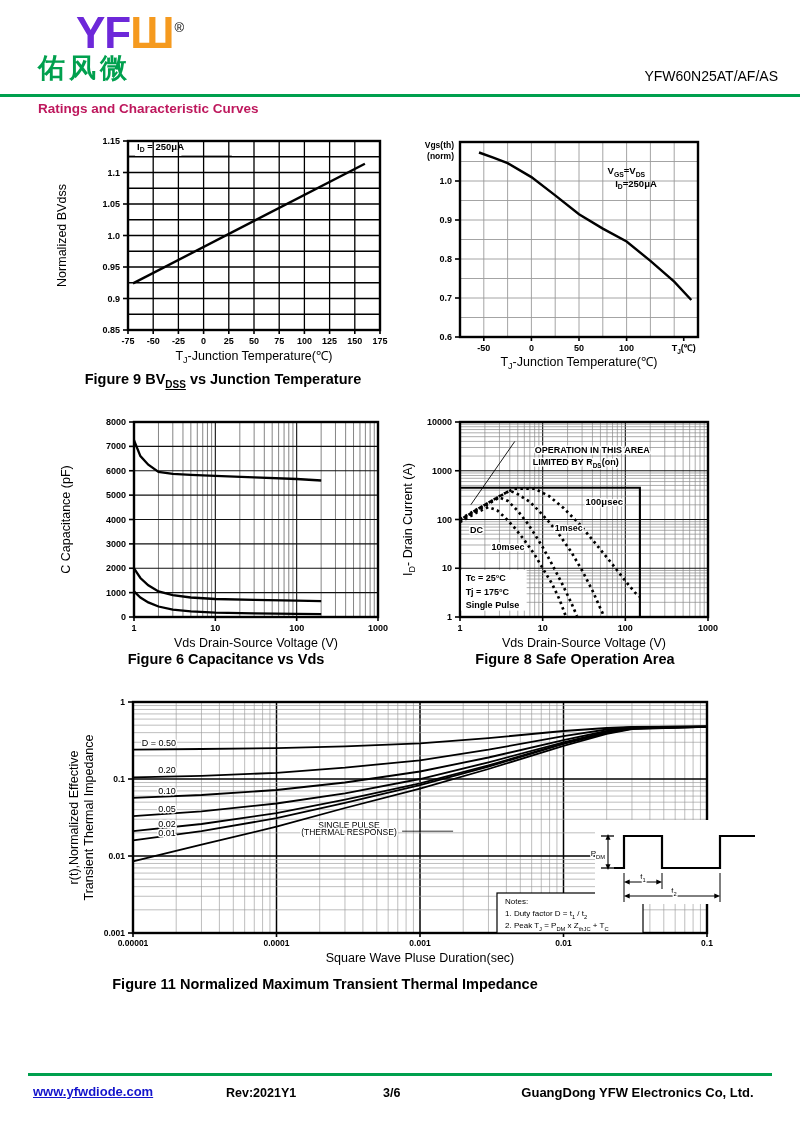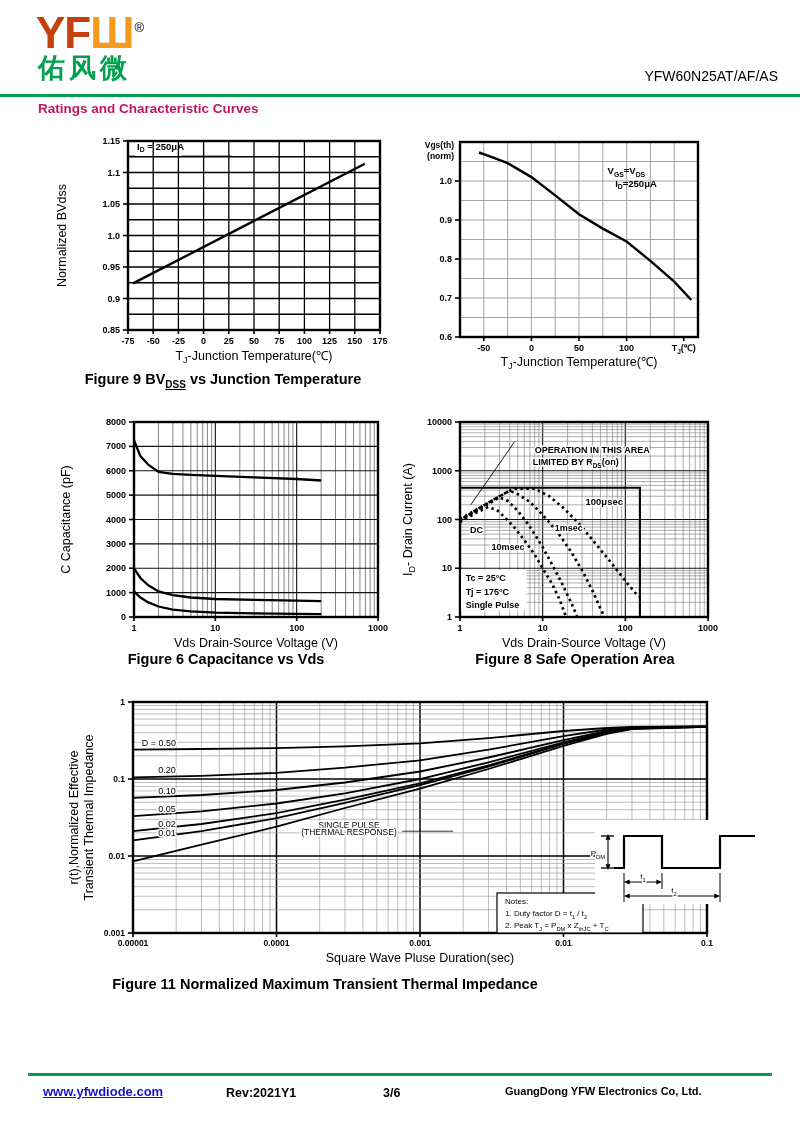--- a/index.html
+++ b/index.html
@@ -1,43 +1,43 @@
 <!DOCTYPE html>
 <html><head>
 <meta charset="utf-8">
 <style>
   html,body{margin:0;padding:0;background:#fff;}
   #page{position:relative;width:800px;height:1130px;background:#fff;overflow:hidden;
         font-family:"Liberation Sans",sans-serif;color:#000;outline:1px solid #e2e2e2;}
   
   #logo-line{position:absolute;left:36px;top:6px;font-weight:800;font-size:44px;line-height:44px;letter-spacing:-1px;}
-  #logo-line .lg{color:#c2410c;} #logo-line .lo{color:#F59A1F;}
+  #logo-line .lg{color:#6d28d9;margin-left:40px;} #logo-line .lo{color:#F59A1F;}
   #logo-line sup{font-size:13px;color:#000;font-weight:400;margin-left:1px;}
   #logo-cn{position:absolute;left:38px;top:50px;color:#00A04E;font-weight:700;font-size:27px;letter-spacing:4px;}
   #part-number{position:absolute;right:22px;top:68px;font-weight:400;font-size:14px;}
   #header-rule{position:absolute;left:0;top:94px;width:800px;height:3px;background:#00A04E;}
   #section-title{position:absolute;left:38px;top:101px;color:#be185d;font-weight:700;font-size:13.5px;}
   
   .chart{position:absolute;}
   #c-fig9{left:50px;top:132px;} #c-fig10{left:398px;top:132px;}
   #c-fig7{left:52px;top:402px;} #c-fig8{left:398px;top:402px;}
   #c-fig11{left:58px;top:690px;}
   svg text{font-family:"Liberation Sans",sans-serif;}
   
   .caption{position:absolute;font-weight:700;font-size:14.5px;text-align:center;}
   #cap-fig9{left:48px;top:371px;width:350px;} #cap-fig10{left:392px;top:371px;width:374px;}
   #cap-fig7{left:52px;top:651px;width:348px;} #cap-fig8{left:392px;top:651px;width:366px;}
   #cap-fig11{left:0;top:976px;width:650px;}
   .caption sub{font-size:10px;text-decoration:underline;}
   
   #footer-rule{position:absolute;left:28px;top:1073px;width:744px;height:3px;background:#00A04E;}
-  #footer-site{position:absolute;left:43px;top:1084px;font-weight:700;font-size:13px;color:#1414CC;text-decoration:underline;}
+  #footer-site{position:absolute;left:33px;top:1084px;font-weight:700;font-size:13px;color:#1414CC;text-decoration:underline;}
   #footer-rev{position:absolute;left:226px;top:1086px;font-weight:700;font-size:12.5px;}
   #footer-page{position:absolute;left:383px;top:1086px;font-weight:700;font-size:12.5px;}
-  #footer-company{position:absolute;left:505px;top:1085px;width:265px;text-align:left;font-weight:700;font-size:11px;}
+  #footer-company{position:absolute;left:505px;top:1085px;width:265px;text-align:center;font-weight:700;font-size:13px;}
 </style>
 </head>
 <body>
 
 <div id="page">
 
   <div id="logo-line"><span class="lg">YF</span><span class="lo">Ш</span><sup>®</sup></div>
   <div id="logo-cn">佑风微</div>
   <div id="part-number">YFW60N25AT/AF/AS</div>
   <div id="header-rule"></div>

